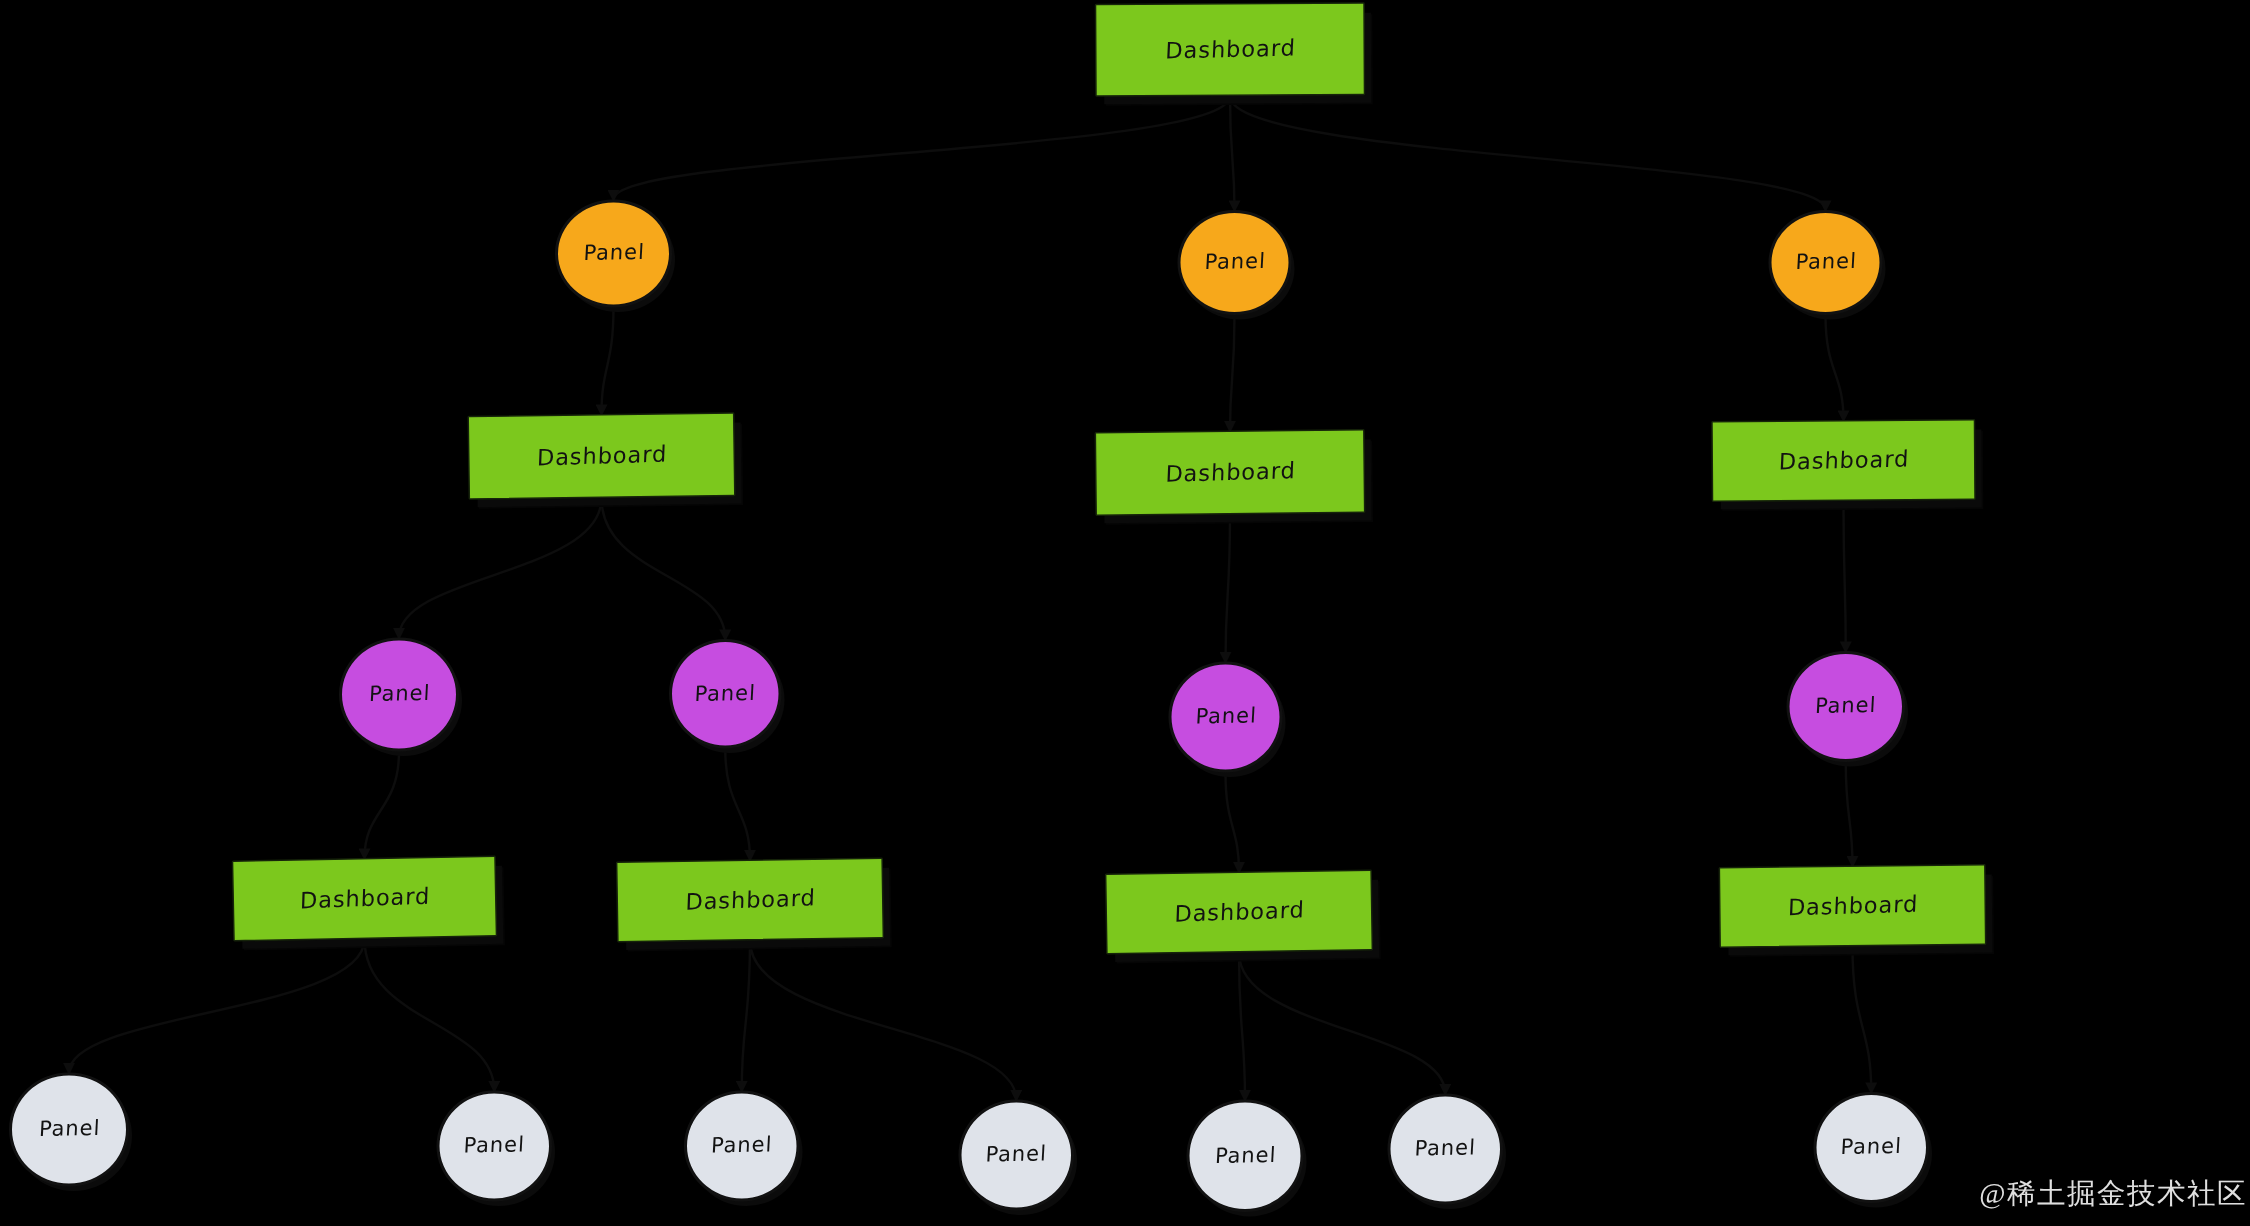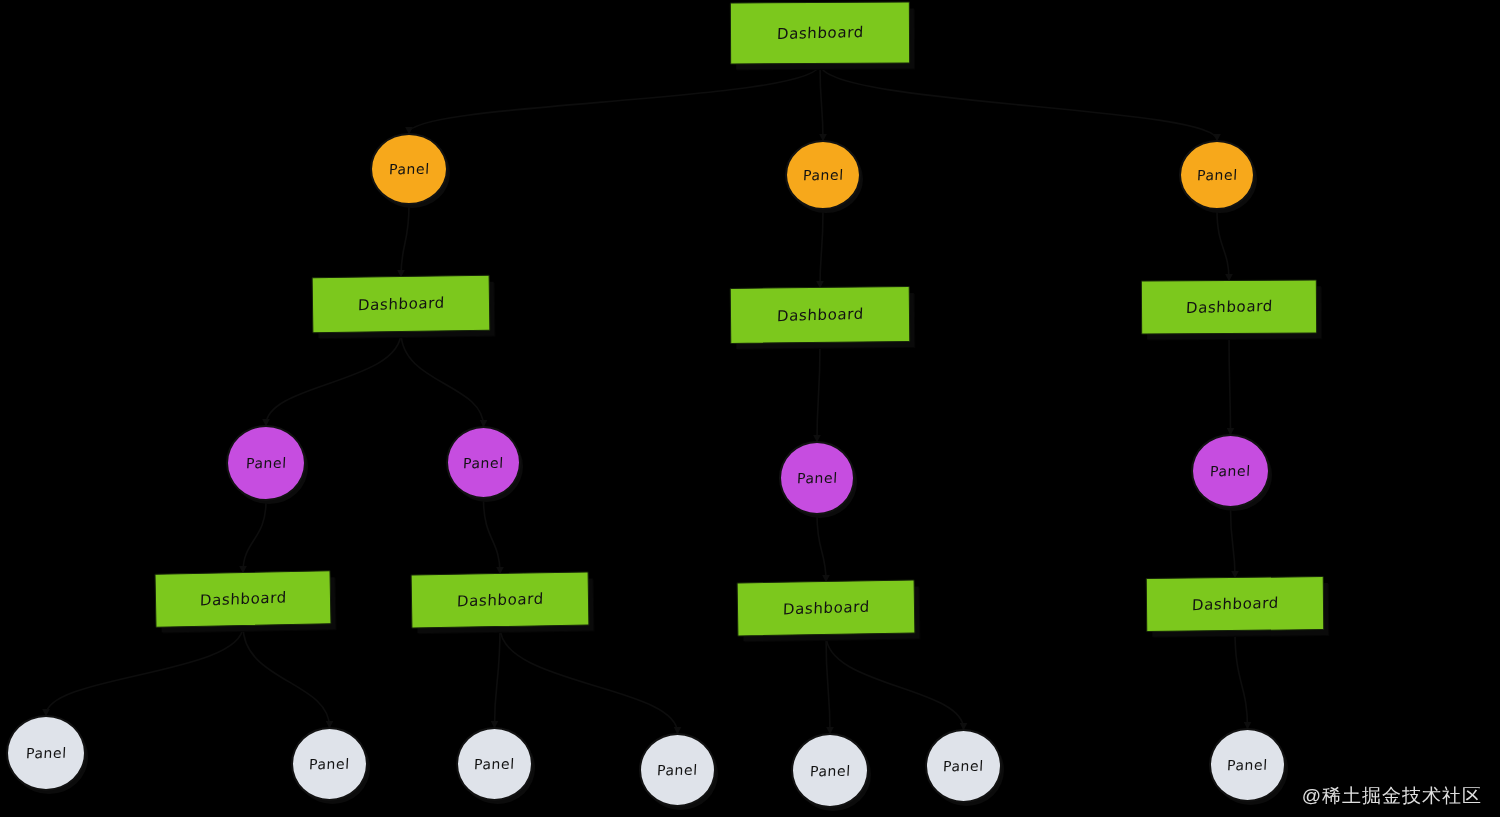--- a/index.html
+++ b/index.html
@@ -80,25 +80,25 @@
     box-shadow: 3px 4px 0 -1px #0b0b0b;
   }
   .circ.gray {
     background: #DFE3EA;
     box-shadow: 3px 4px 0 -1px #0b0b0b;
   }
 
   
   #watermark {
     position: absolute;
-    right: 18px;
+    right: 2px;
     bottom: 8px;
     color: #f2f2f2;
     font-size: 19px;
-    font-family: Liberation Sans, sans-serif;
+    font-family: Liberation Serif, serif;
     letter-spacing: 1px;
     opacity: 0.92;
     user-select: none;
   }
 </style>
 </head>
 <body>
 
 <div id="canvas">
 

